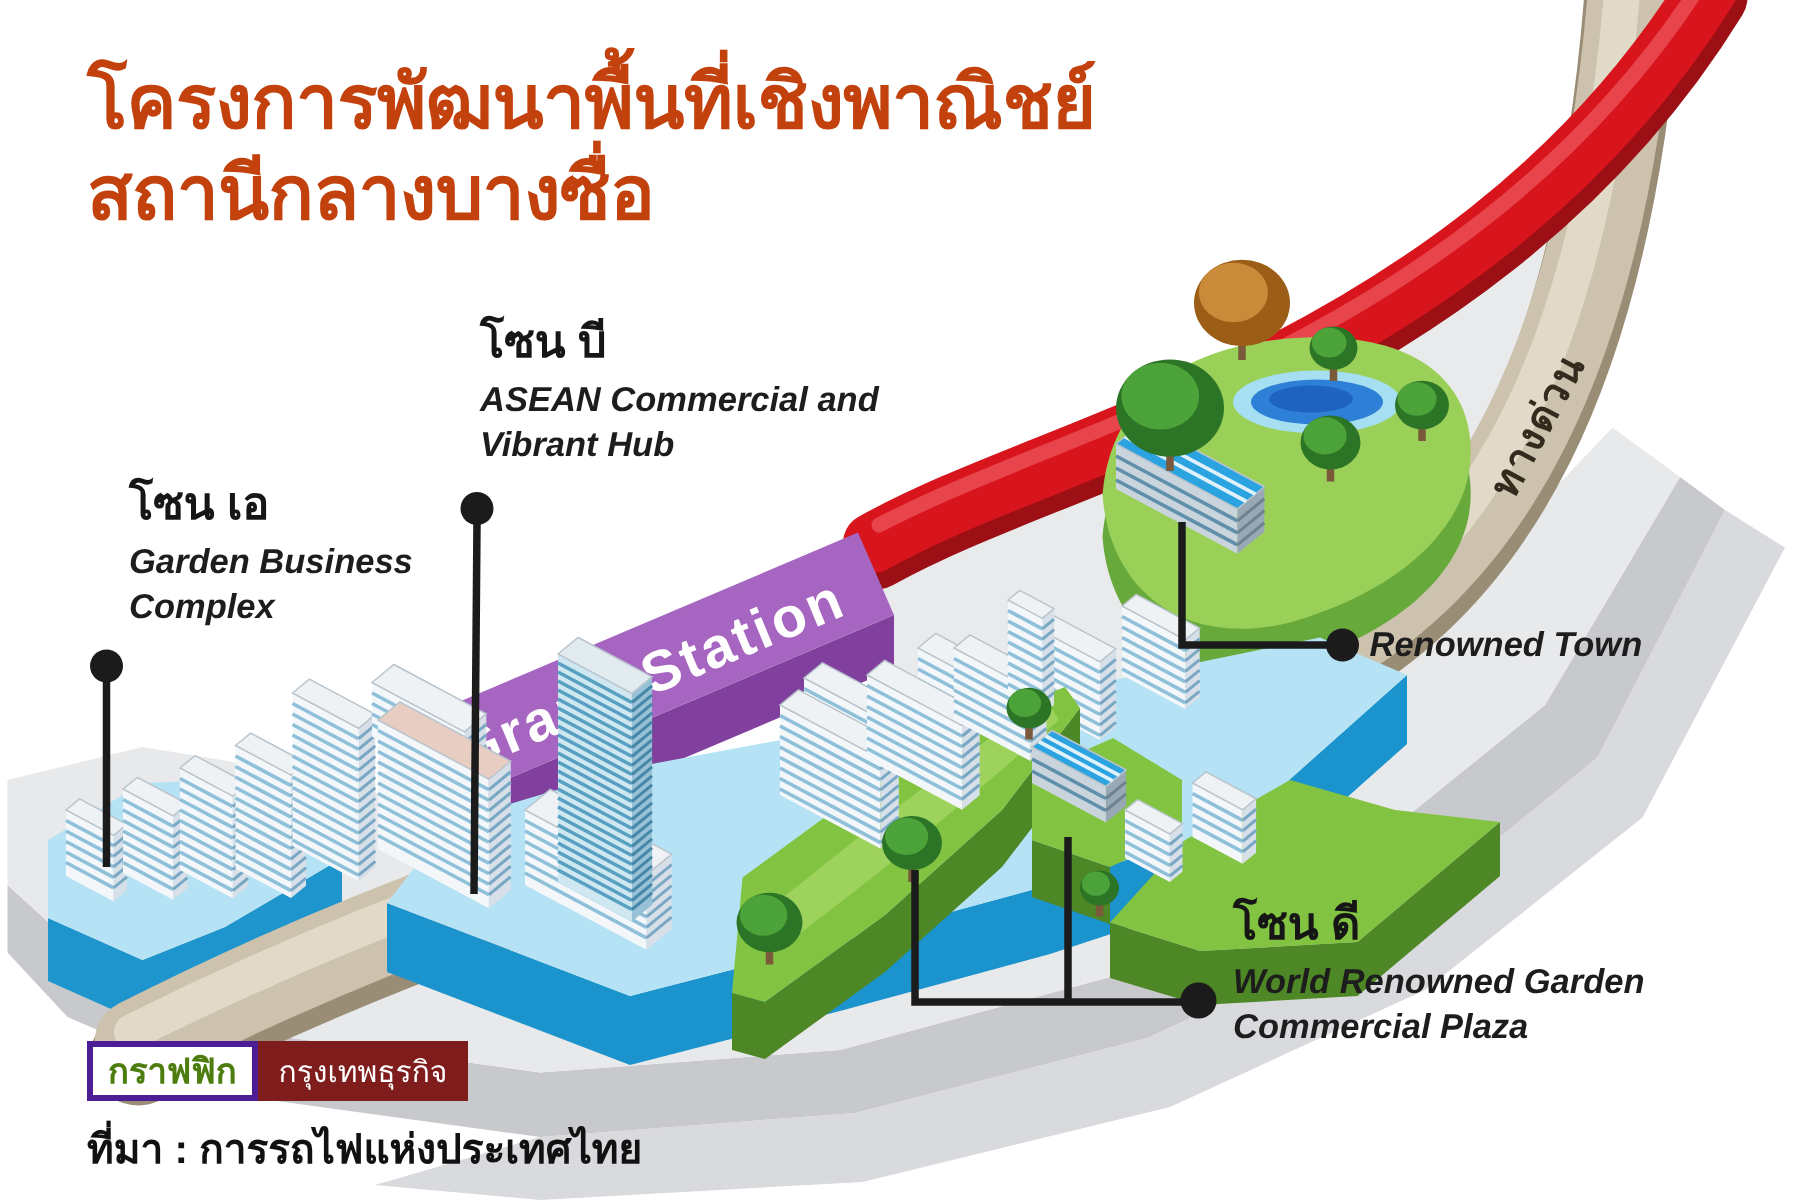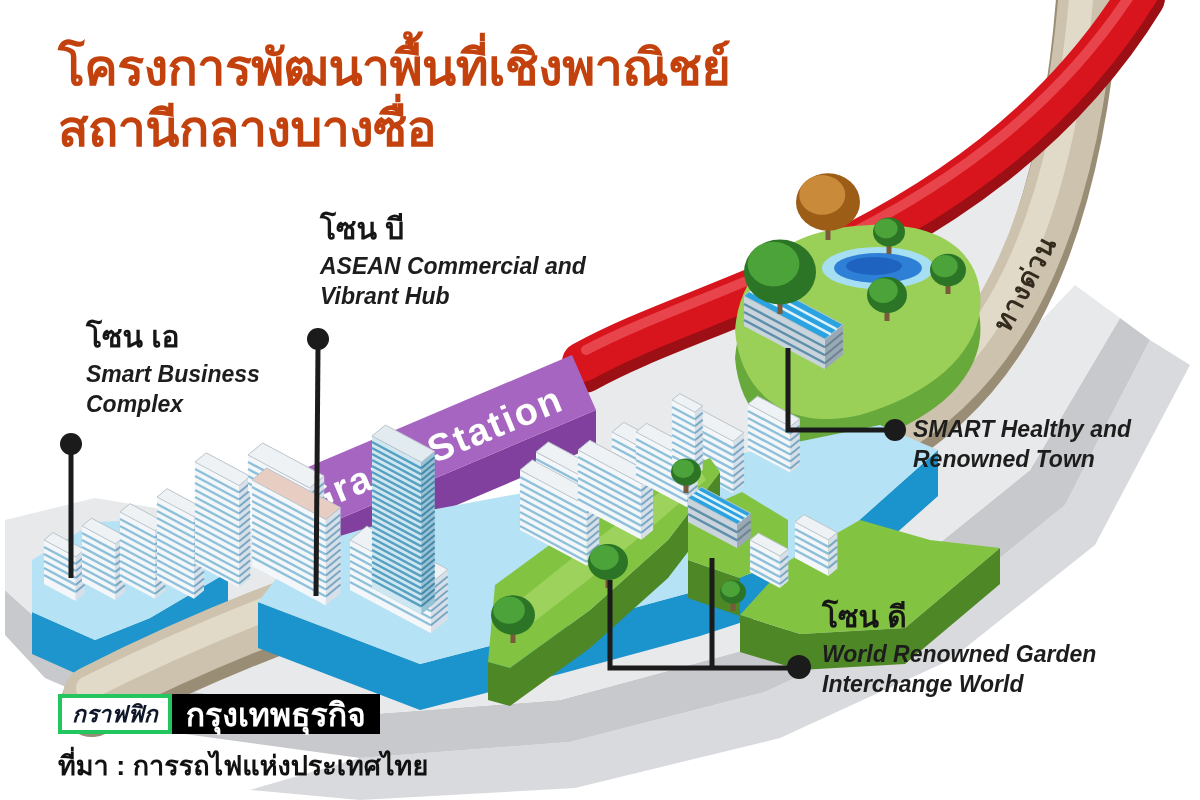--- a/index.html
+++ b/index.html
@@ -22,26 +22,26 @@
   .zone-label .zone-desc{
     font-size:23px;font-weight:bold;color:#1d1d1d;line-height:1.32;margin-top:6px;font-style:italic;
   }
   #zone-a{left:58px;top:320px;width:260px;margin-left:28px;}
   #zone-b{left:320px;top:212px;width:330px;}
   #zone-c{left:913px;top:408px;width:280px;}
   #zone-d{left:822px;top:600px;width:360px;}
   #credits{left:58px;top:694px;}
   #credit-badge{display:flex;align-items:stretch;height:40px;}
   #credit-badge .tag{
-    box-sizing:border-box;border:4px solid #22c55e;background:#ffffff;
-    font-style:italic;font-weight:bold;font-size:23px;color:#0f172a;
+    box-sizing:border-box;border:4px solid #4c1d95;background:#ffffff;
+    font-weight:bold;font-size:23px;color:#4d7c0f;
     display:flex;align-items:center;padding:0 10px;
   }
   #credit-badge .pub{
-    background:#000000;color:#ffffff;font-weight:bold;font-size:32px;
+    background:#7f1d1d;color:#ffffff;font-weight:normal;font-size:20px;
     display:flex;align-items:center;padding:0 14px;
   }
   #source-line{
     margin-top:10px;font-weight:bold;font-size:27px;color:#111111;
   }
 </style>
 </head>
 <body>
 
 <svg id="scene" viewBox="0 0 1200 800" xmlns="http://www.w3.org/2000/svg">
@@ -546,45 +546,44 @@
 </svg>
 
 <div id="title" class="abs">
   <div>โครงการพัฒนาพื้นที่เชิงพาณิชย์</div>
   <div>สถานีกลางบางซื่อ</div>
 </div>
 
 <div id="zone-a" class="abs zone-label">
   <div class="zone-name">โซน เอ</div>
   <div class="zone-desc">
-    <div>Smart Business</div>
+    <div>Garden Business</div>
     <div>Complex</div>
   </div>
 </div>
 
 <div id="zone-b" class="abs zone-label">
   <div class="zone-name">โซน บี</div>
   <div class="zone-desc">
     <div>ASEAN Commercial and</div>
     <div>Vibrant Hub</div>
   </div>
 </div>
 
 <div id="zone-c" class="abs zone-label">
   <div class="zone-desc">
-    <div>SMART Healthy and</div>
     <div>Renowned Town</div>
   </div>
 </div>
 
 <div id="zone-d" class="abs zone-label">
   <div class="zone-name">โซน ดี</div>
   <div class="zone-desc">
     <div>World Renowned Garden</div>
-    <div>Interchange World</div>
+    <div>Commercial Plaza</div>
   </div>
 </div>
 
 <div id="credits" class="abs">
   <div id="credit-badge">
     <div class="tag">กราฟฟิก</div>
     <div class="pub">กรุงเทพธุรกิจ</div>
   </div>
   <div id="source-line">ที่มา : การรถไฟแห่งประเทศไทย</div>
 </div>

